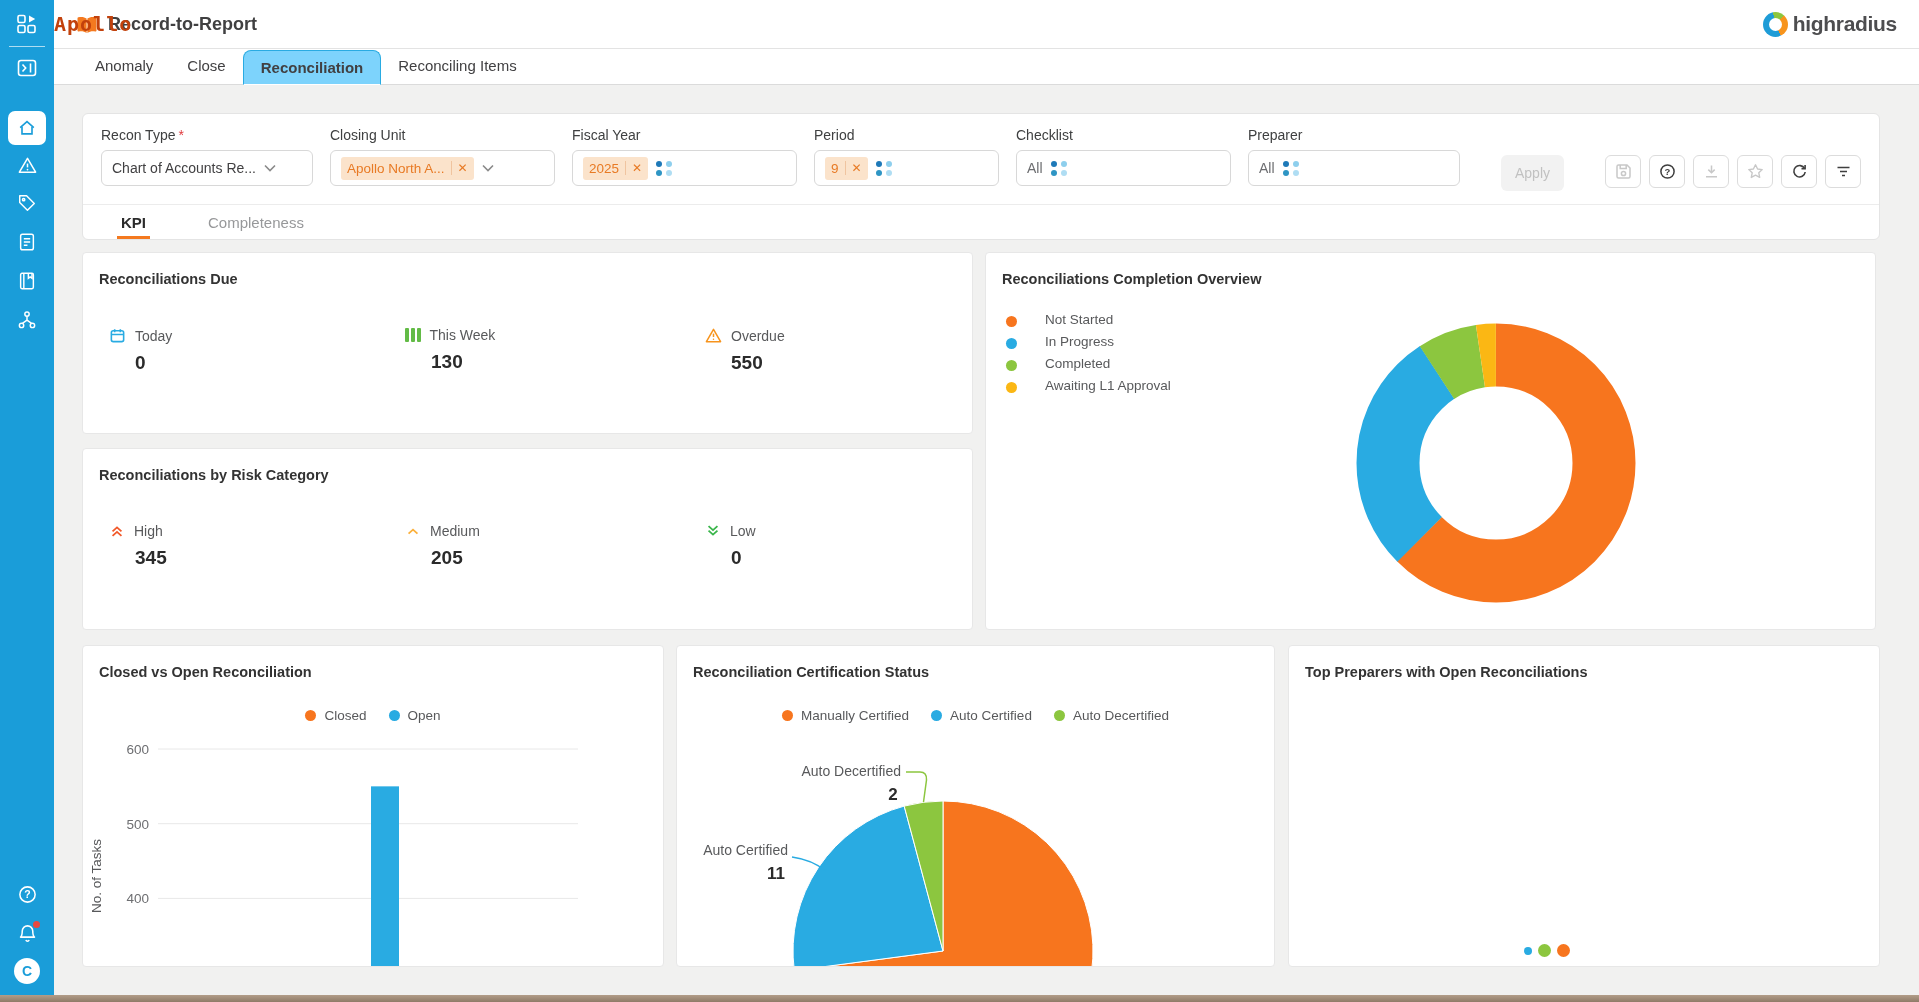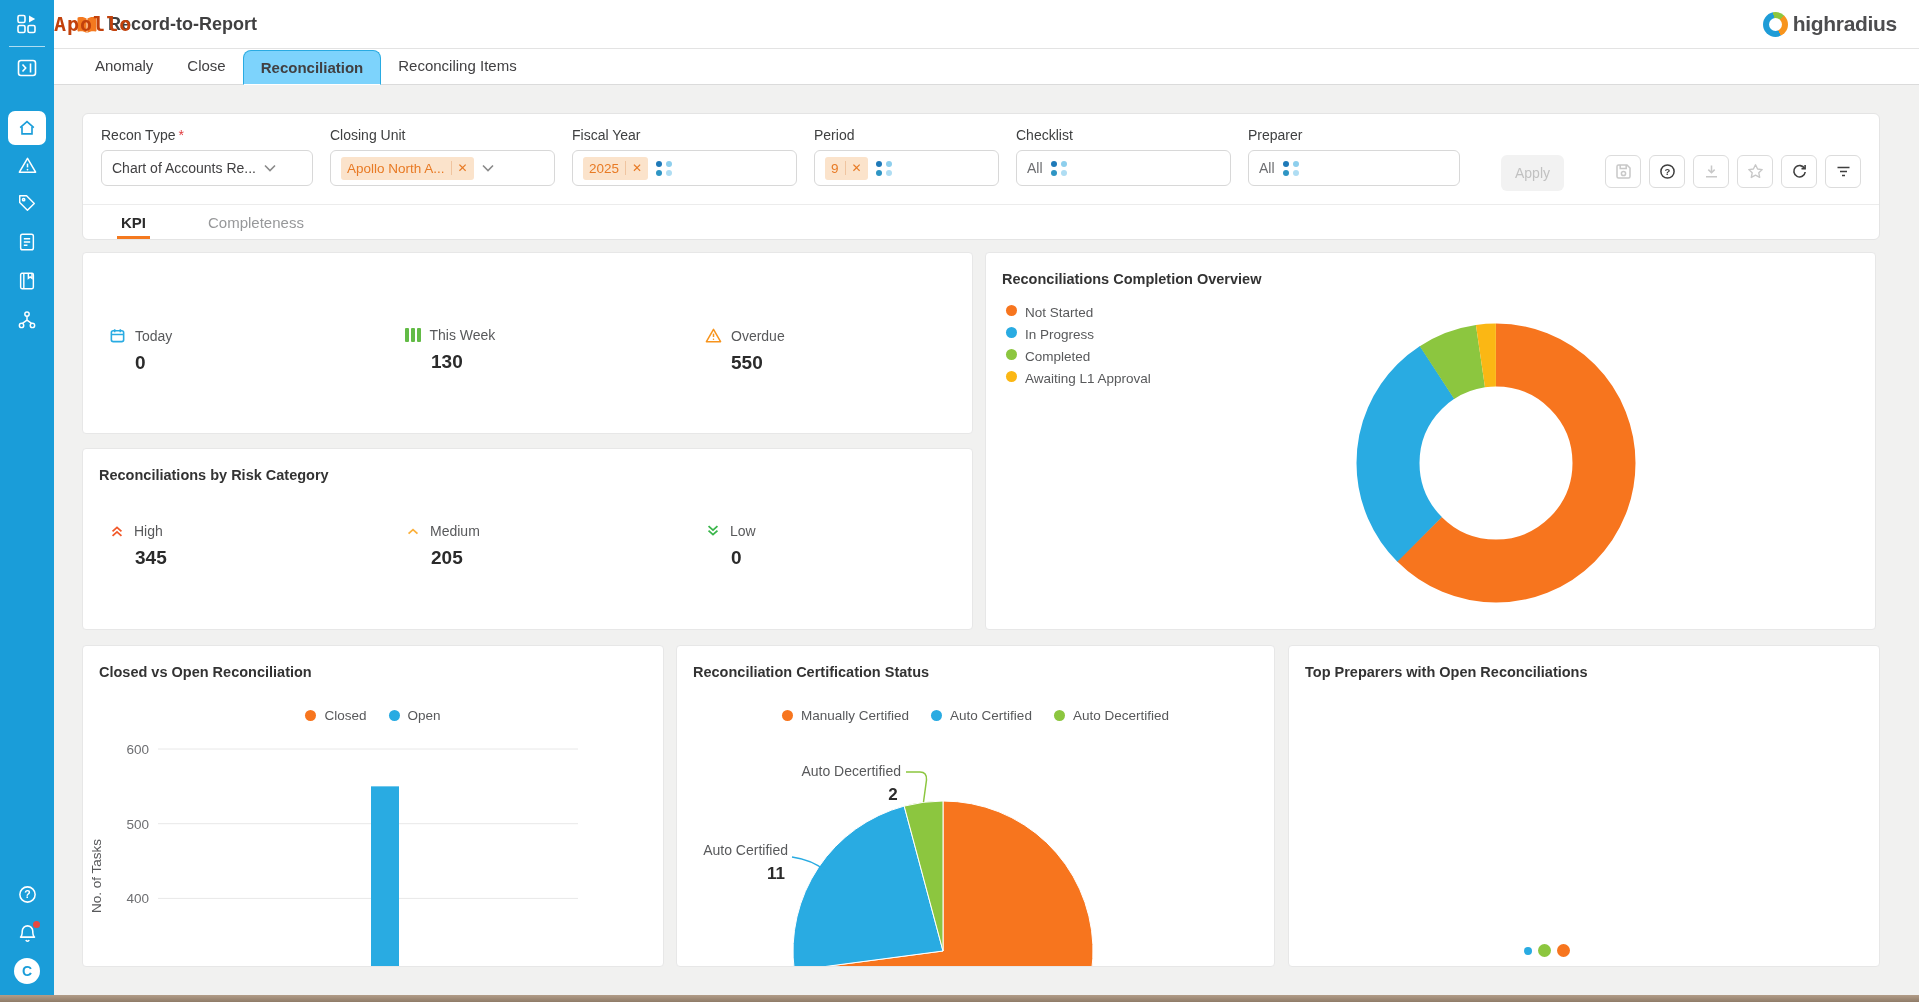--- a/index.html
+++ b/index.html
@@ -66,21 +66,21 @@
   .card-preparers  { left:1234px; top:560px; width:592px; height:322px; }
 
   .kpi-item { position:absolute; top:74px; }
   .kpi-1 { left:26px; } .kpi-2 { left:322px; } .kpi-3 { left:622px; }
   .kpi-head { display:flex; align-items:center; gap:9px; font-size:14px; color:#58595B; }
   .kpi-value { margin-left:26px; margin-top:8px; font-size:19px; font-weight:bold; color:#2B2B2B; }
   .bars3 { display:flex; gap:2.5px; align-items:flex-end; }
   .bars3 i { width:3.5px; height:14px; background:#62BB46; border-radius:1px; }
 
   .legend-v { position:absolute; left:20px; top:52px; }
-  .legend-v .li { display:flex; align-items:flex-start; gap:8px; font-size:13.5px; color:#58595B; height:22px; cursor:pointer; }
+  .legend-v .li { display:flex; align-items:flex-end; gap:28px; font-size:13.5px; color:#58595B; height:22px; cursor:pointer; }
   .dot { width:11px; height:11px; border-radius:50%; flex:none; }
   .c-orange{background:#F7751E}.c-blue{background:#29ABE2}.c-green{background:#8CC63F}.c-yellow{background:#FBB714}
 
   .legend-h { position:absolute; top:62px; left:0; width:100%; display:flex; justify-content:center; gap:22px; font-size:13.5px; color:#58595B; align-items:center; }
   .legend-h .li { display:flex; align-items:center; gap:8px; cursor:pointer; }
 
   .loading-dots { position:absolute; left:235px; top:298px; display:flex; align-items:center; gap:6px; }
   .loading-dots i { border-radius:50%; display:block; }
   .ld-1 { width:8px; height:8px; background:#29ABE2; }
   .ld-2 { width:13px; height:13px; background:#8CC63F; }
@@ -327,20 +327,21 @@
         </div>
       </div>
 
       <div class="view-tabs">
         <div class="vtab active">KPI</div>
         <div class="vtab">Completeness</div>
       </div>
     </section>
 
     <section class="card card-due">
+      <div class="card-title">Reconciliations Due</div>
       <div class="kpi-item kpi-1">
         <div class="kpi-head">
           <svg width="17" height="17" viewBox="0 0 18 18" fill="none" stroke="#29ABE2" stroke-width="1.7">
             <rect x="2.5" y="4" width="13" height="11.5" rx="2"></rect>
               <path d="M2.5 8h13M6 2.5v3M12 2.5v3"></path>
           </svg>
           <span>Today</span>
         </div>
         <div class="kpi-value">0</div>
       </div>

